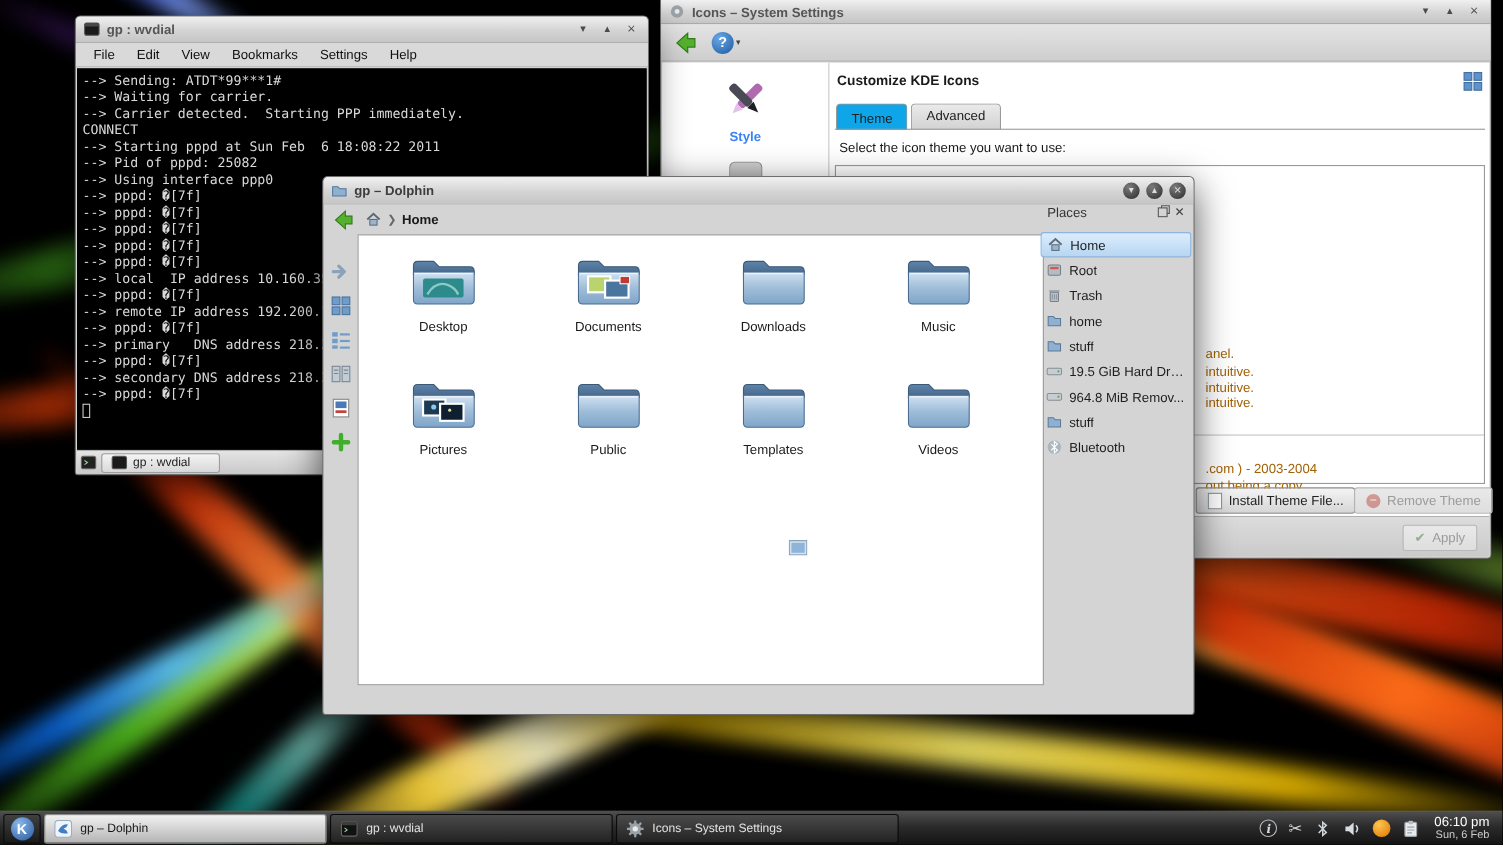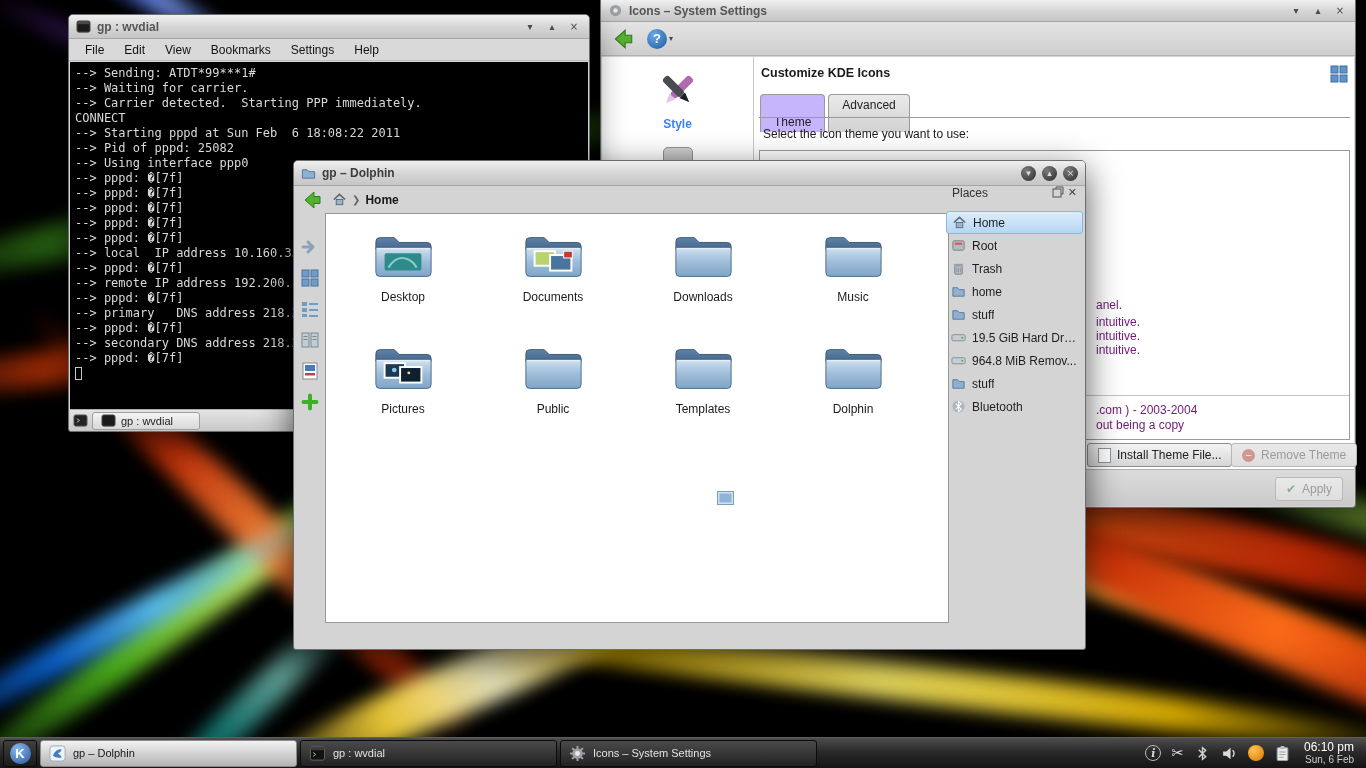--- a/index.html
+++ b/index.html
@@ -53,25 +53,25 @@
   .help-circle{width:20px;height:20px;border-radius:50%;background:radial-gradient(circle at 35% 30%,#6aa8e8,#1c5a9c);color:#fff;font-weight:bold;font-size:13px;display:flex;align-items:center;justify-content:center;}
   .caret{font-size:8px;color:#444;}
   .ss-body{position:absolute;left:1px;right:1px;top:57px;bottom:38px;background:#fff;}
   .ss-left{position:absolute;left:0;top:0;bottom:0;width:152px;background:#fff;border-right:1px solid #c8c8c8;display:flex;flex-direction:column;align-items:center;padding-top:12px;}
   .style-label{font-size:12px;font-weight:bold;color:#3b82f6;margin-top:4px;}
   .ss-left .grayicon{margin-top:16px;width:30px;height:30px;border-radius:5px;background:linear-gradient(#cfcfcf,#a8a8a8);border:1px solid #909090;}
   .ss-right{position:absolute;left:152px;right:0;top:0;bottom:0;}
   .ss-heading{position:absolute;left:7px;top:9px;font-size:12.5px;font-weight:bold;color:#1a1a1a;}
   .tabs{position:absolute;left:6px;top:37px;display:flex;}
   .tab{padding:3px 13px;font-size:12px;color:#222;border:1px solid #9a9a9a;border-bottom:none;border-radius:4px 4px 0 0;background:linear-gradient(#eaeaea,#d2d2d2);margin-right:3px;}
-  .tab.active{background:#c4b5fd;padding-top:20px;}
+  .tab.active{background:#0ea5e9;padding-top:6px;}
   .tabline{position:absolute;left:5px;right:4px;top:60px;border-bottom:1px solid #9a9a9a;}
   .ss-instruction{position:absolute;left:9px;top:70px;font-size:12px;color:#1a1a1a;}
   .listbox{position:absolute;left:5px;right:4px;top:93px;height:290px;border:1px solid #9a9a9a;background:#fff;}
-  .frag{position:absolute;left:336px;font-size:12px;color:#701a75;white-space:nowrap;}
+  .frag{position:absolute;left:336px;font-size:12px;color:#a16207;white-space:nowrap;margin-top:16px;}
   .listdivider{position:absolute;left:0;right:0;top:244px;border-top:1px solid #c4c4c4;}
   .install-btn{position:absolute;left:333px;top:386px;text-align:center;}
   .remove-btn{position:absolute;left:477px;top:386px;}
   .btn-ico-doc{width:13px;height:15px;background:#fff;border:1px solid #8b959c;display:inline-block;}
   .btn-ico-minus{width:13px;height:13px;border-radius:50%;background:#c05a52;color:#fff;font-size:11px;line-height:12px;text-align:center;display:inline-block;opacity:.55;}
   .ss-footer{position:absolute;left:1px;right:1px;bottom:1px;height:37px;background:linear-gradient(#dcdcdc,#cacaca);border-top:1px solid #b0b0b0;border-radius:0 0 3px 3px;}
   .apply-btn{position:absolute;right:11px;top:7px;}
   .check-ico{color:#8fae8f;font-family:"DejaVu Sans",sans-serif;}
   .gridglyph{position:absolute;right:6px;top:8px;width:18px;height:18px;}
 
@@ -451,21 +451,21 @@
     <span class="flabel">Templates</span>
   </div>
         <div class="fitem">
     <span class="icon-wrap">
             <svg class="fsvg" viewBox="0 0 64 54">
   <path d="M4 11 q0-4 4-4 h15 l5 5 h29 q4 0 4 4 v3 H4 z" fill="url(#fback)" stroke="#3c5a78"></path>
   <path d="M4 17 h57 v26 q0 4 -4 4 H8 q-4 0 -4 -4 z" fill="url(#fgrad)" stroke="#4a6c90"></path>
   <path d="M5.5 18.5 h54" stroke="rgba(255,255,255,.65)"></path>
             </svg>
           </span>
-    <span class="flabel">Dolphin</span>
+    <span class="flabel">Videos</span>
   </div>
       </div>
     <svg class="stray" viewBox="0 0 17 14">
         <rect x="0.5" y="0.5" width="16" height="13" fill="#cfe0ef" stroke="#7d9cb8"></rect>
         <rect x="2.5" y="2.5" width="12" height="9" fill="#8fb4d8"></rect>
       </svg>
   </div>
   <aside class="places">
     <div class="places-header">
       <span>Places</span>

